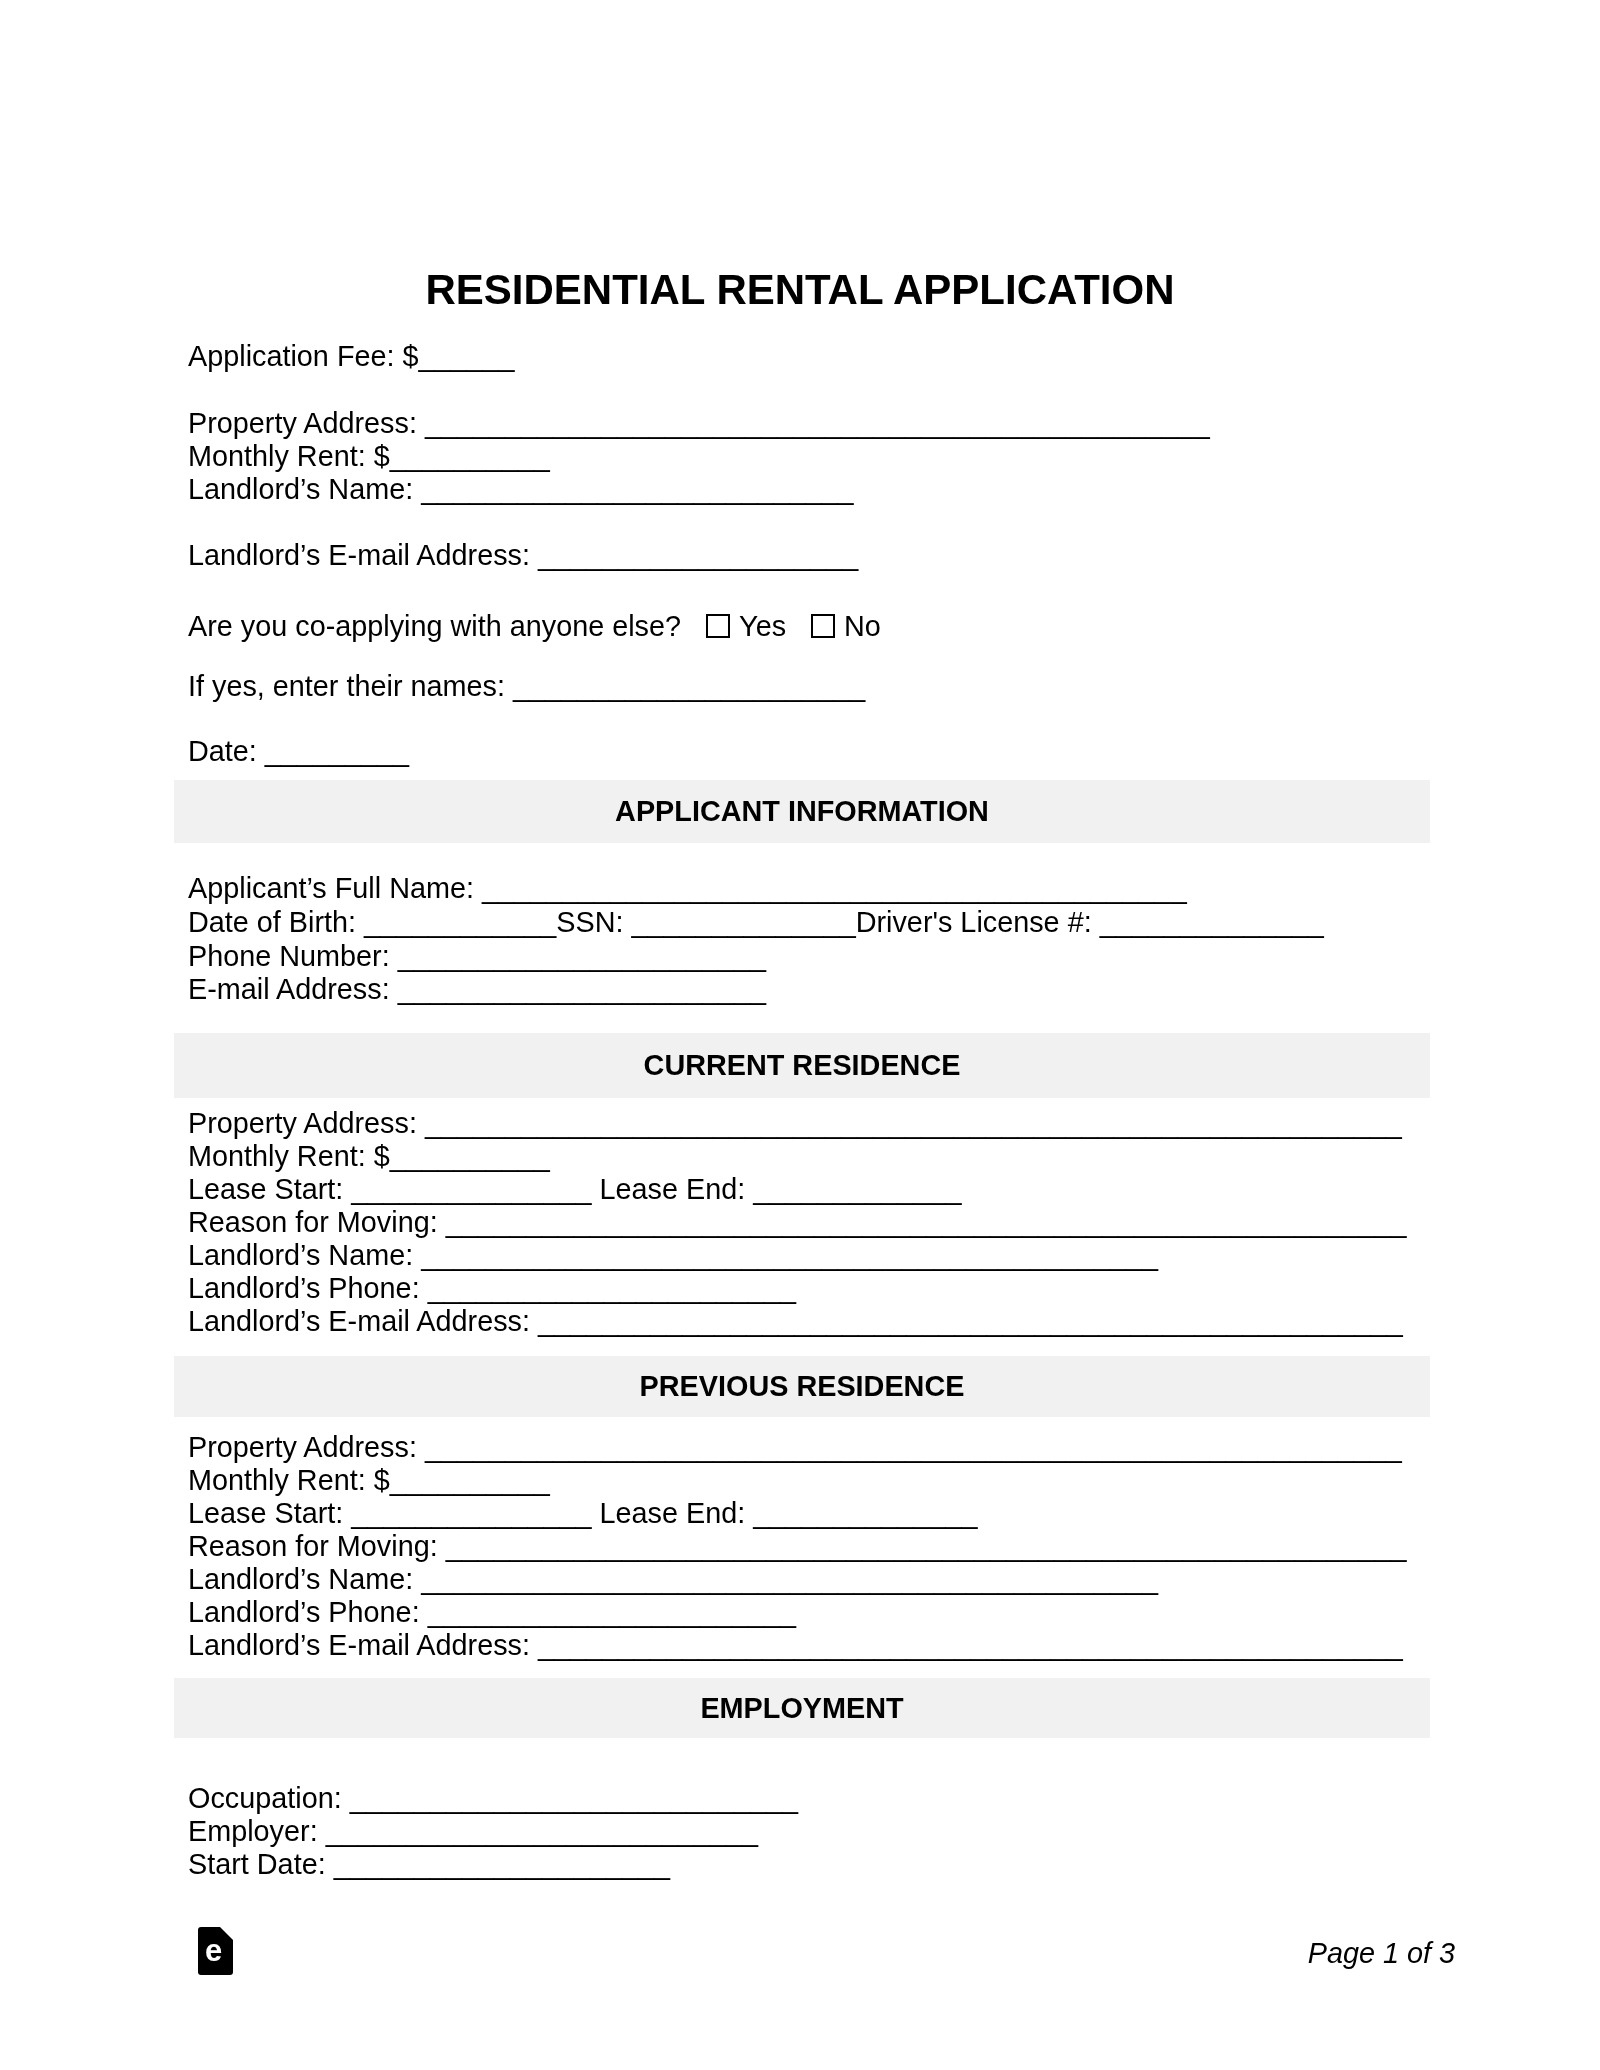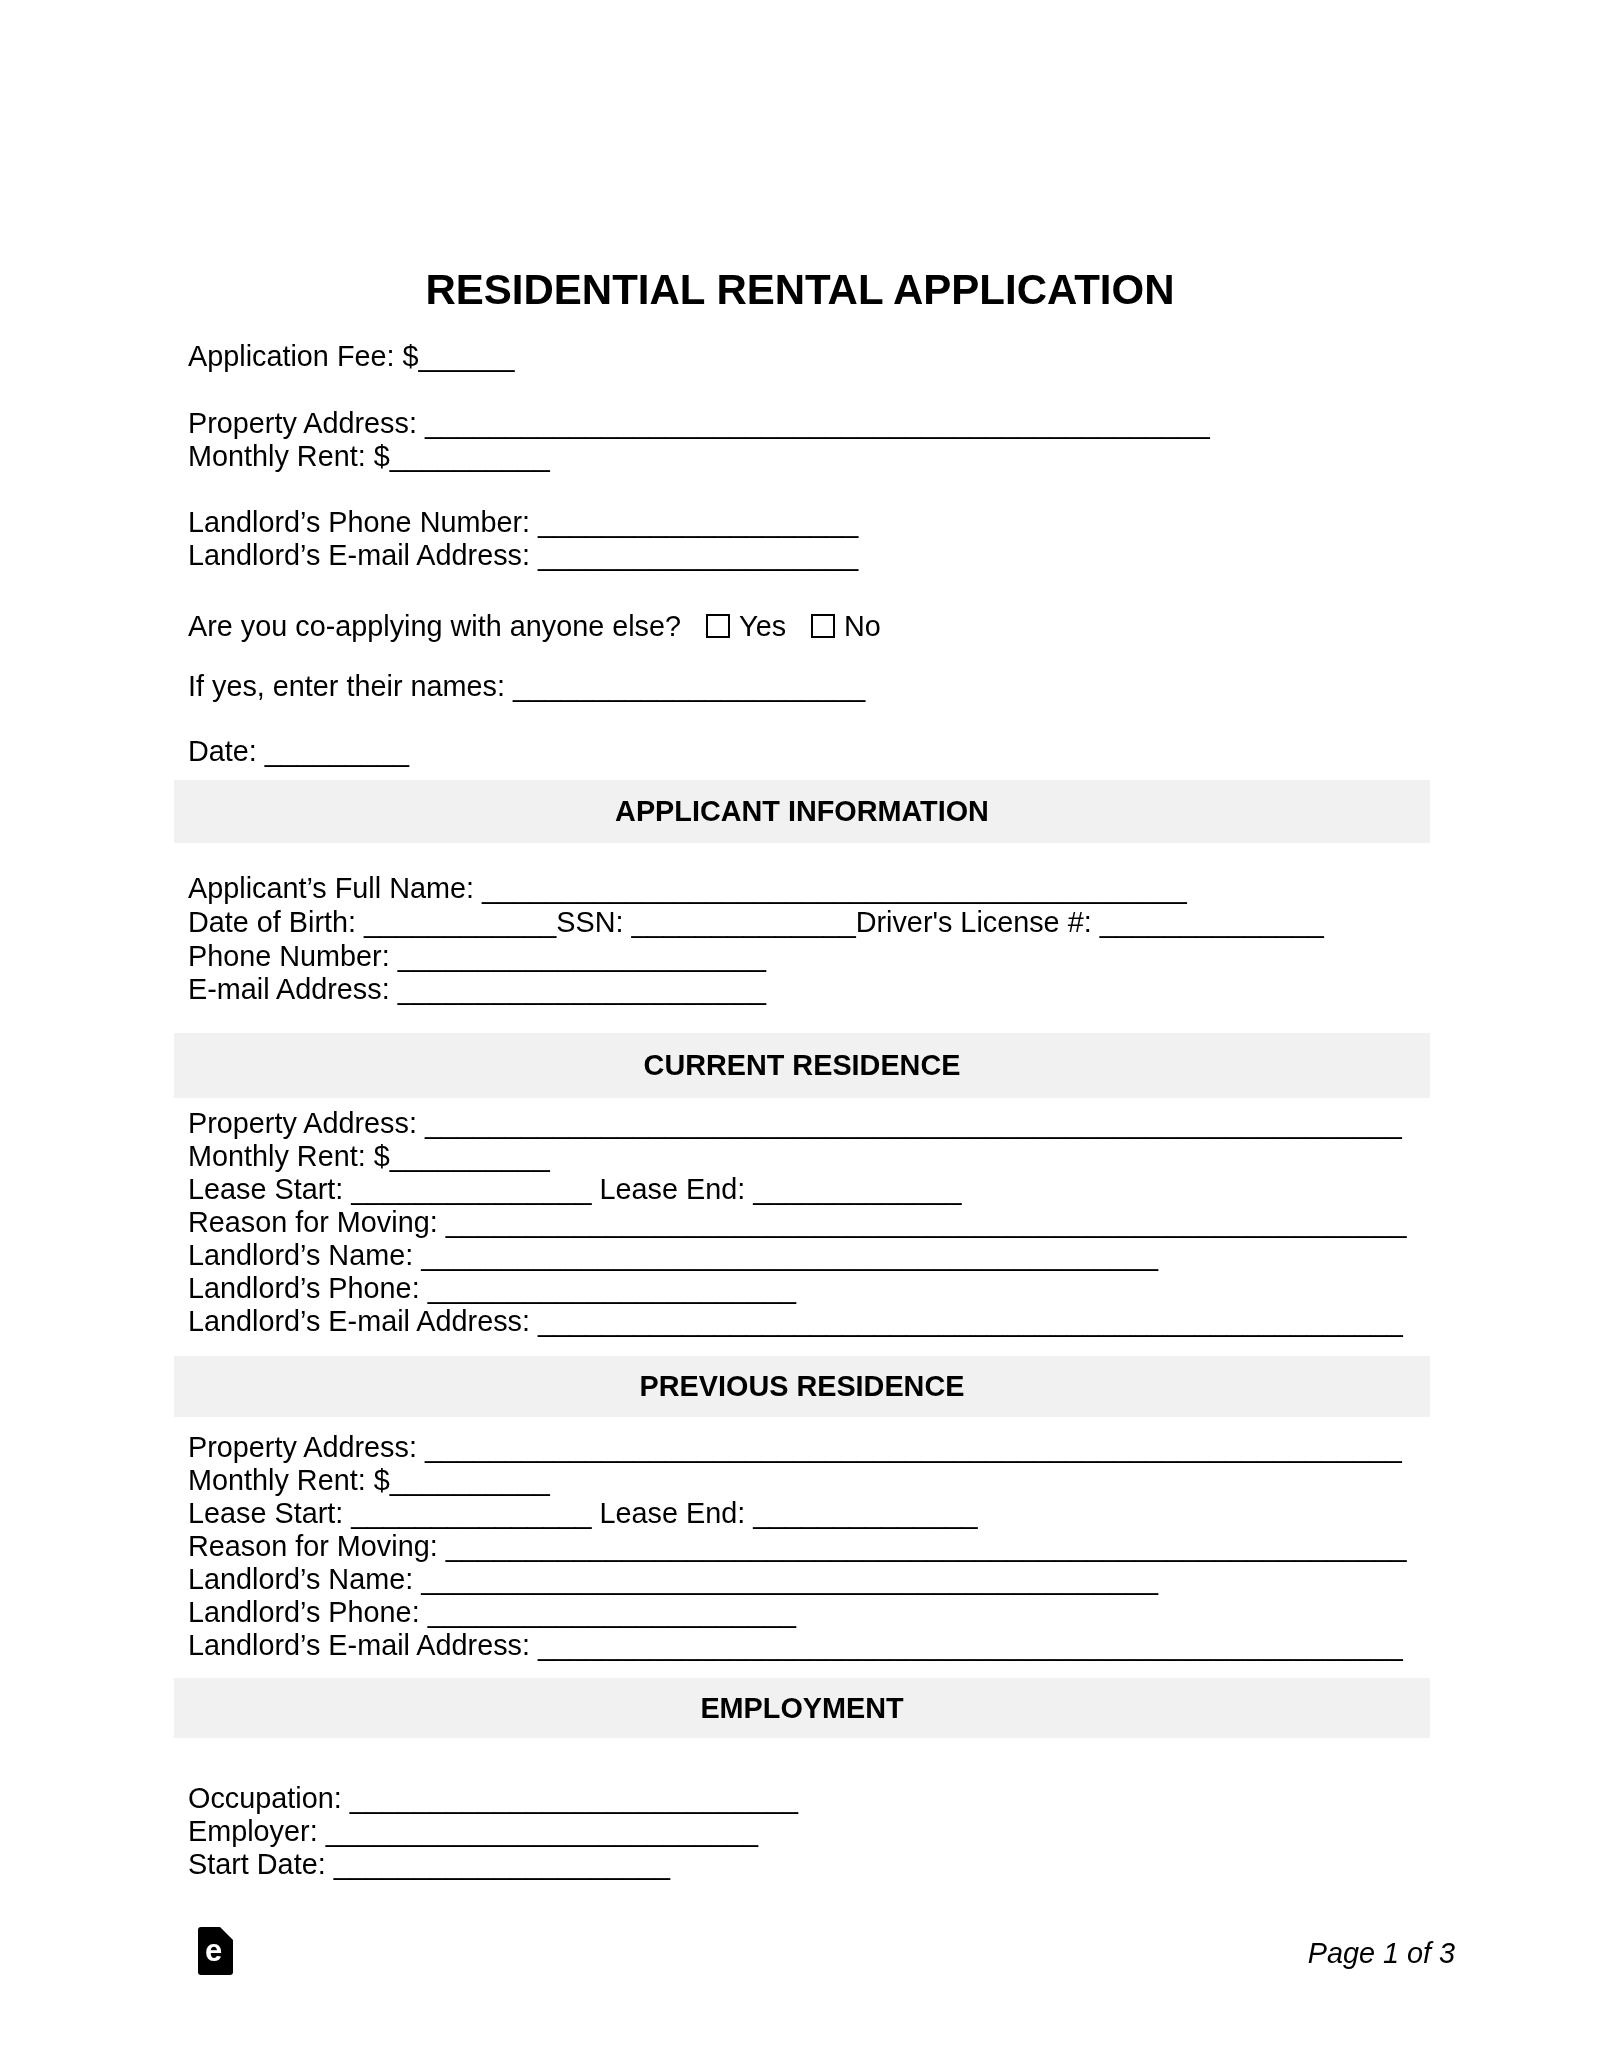--- a/index.html
+++ b/index.html
@@ -43,21 +43,21 @@
 
 <div class="page">
 
 
   <div class="title">RESIDENTIAL RENTAL APPLICATION</div>
 
   <div class="ln" style="top:340px"><span>Application Fee: $</span><span class="blank">______</span></div>
 
   <div class="ln" style="top:407px"><span>Property Address: </span><span class="blank">_________________________________________________</span></div>
   <div class="ln" style="top:440px"><span>Monthly Rent: $</span><span class="blank">__________</span></div>
-  <div class="ln" style="top:506px"><span>Landlord’s Phone Number: </span><span class="blank">____________________</span></div>
+  <div class="ln" style="top:473px"><span>Landlord’s Name: </span><span class="blank">___________________________</span></div>
   <div class="ln" style="top:539px"><span>Landlord’s E-mail Address: </span><span class="blank">____________________</span></div>
 
   <div class="ln" style="top:610px"><span>Are you co-applying with anyone else?</span><span class="checkbox"></span><span>Yes</span><span class="checkbox"></span><span>No</span></div>
 
   <div class="ln" style="top:670px"><span>If yes, enter their names: </span><span class="blank">______________________</span></div>
 
   <div class="ln" style="top:735px"><span>Date: </span><span class="blank">_________</span></div>
 
   <div class="bar" style="top:780px;height:63px">APPLICANT INFORMATION</div>
 

